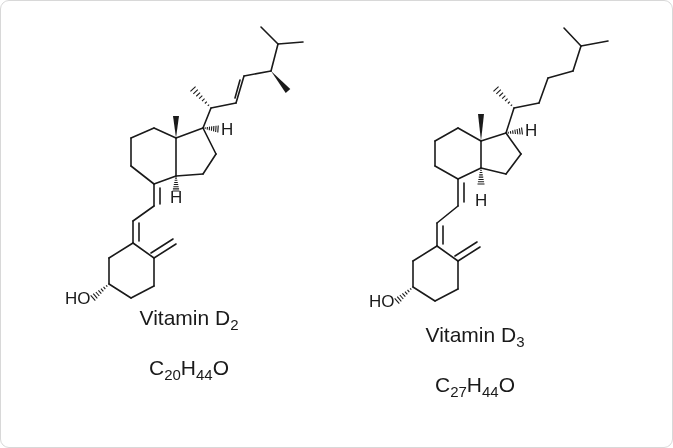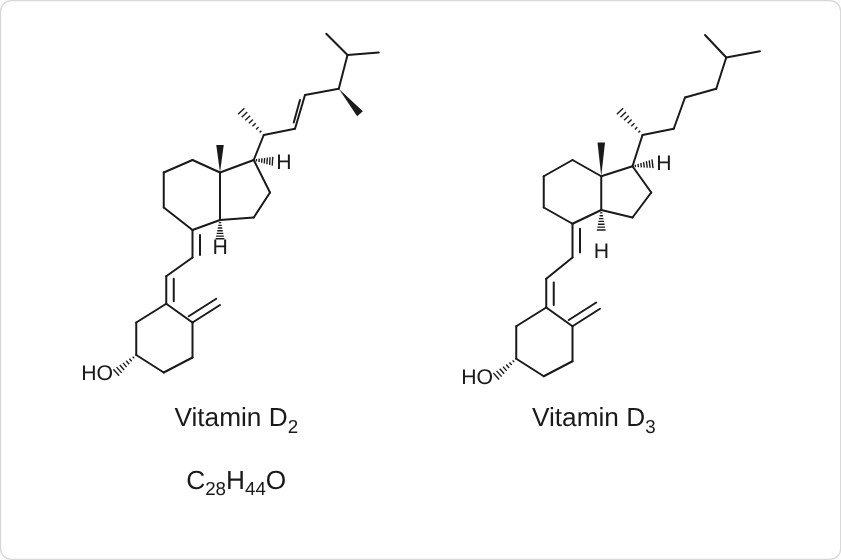--- a/index.html
+++ b/index.html
@@ -161,23 +161,26 @@
         <line class="hash" x1="401.39902551114824" y1="292.3335801760062" x2="404.3152602031374" y2="295.6664198239938"></line>
         <line class="hash" x1="398.8310949649189" y1="294.0110473068461" x2="402.3117621779382" y2="297.9889526931539"></line>
         <line class="hash" x1="396.26316441868954" y1="295.688514437686" x2="400.308264152739" y2="300.311485562314"></line>
         <line class="hash" x1="393.69523387246016" y1="297.3659815685259" x2="398.30476612753984" y2="302.6340184314741"></line>
         <text class="atom" x="524" y="135">H</text>
         <text class="atom" x="474" y="205">H</text>
         <text class="atom" x="368" y="306">HO</text>
       </g>
   </svg>
 
-  <div class="caption" style="left:58px; top:321px;">
+  <div class="caption" style="left:58px; top:304px;">
     <div><span>Vitamin D</span><sub>2</sub></div>
     <div class="formula" style="margin-top:25px;">
-      <span>C</span><sub>28</sub><span>H</span><sub>44</sub><span>O</span>
+      <span>C</span><sub>20</sub><span>H</span><sub>44</sub><span>O</span>
     </div>
   </div>
 
   <div class="caption" style="left:344px; top:321px;">
     <div><span>Vitamin D</span><sub>3</sub></div>
+    <div class="formula" style="margin-top:25px;">
+      <span>C</span><sub>27</sub><span>H</span><sub>44</sub><span>O</span>
+    </div>
   </div>
 </div>
 
 </body></html>

